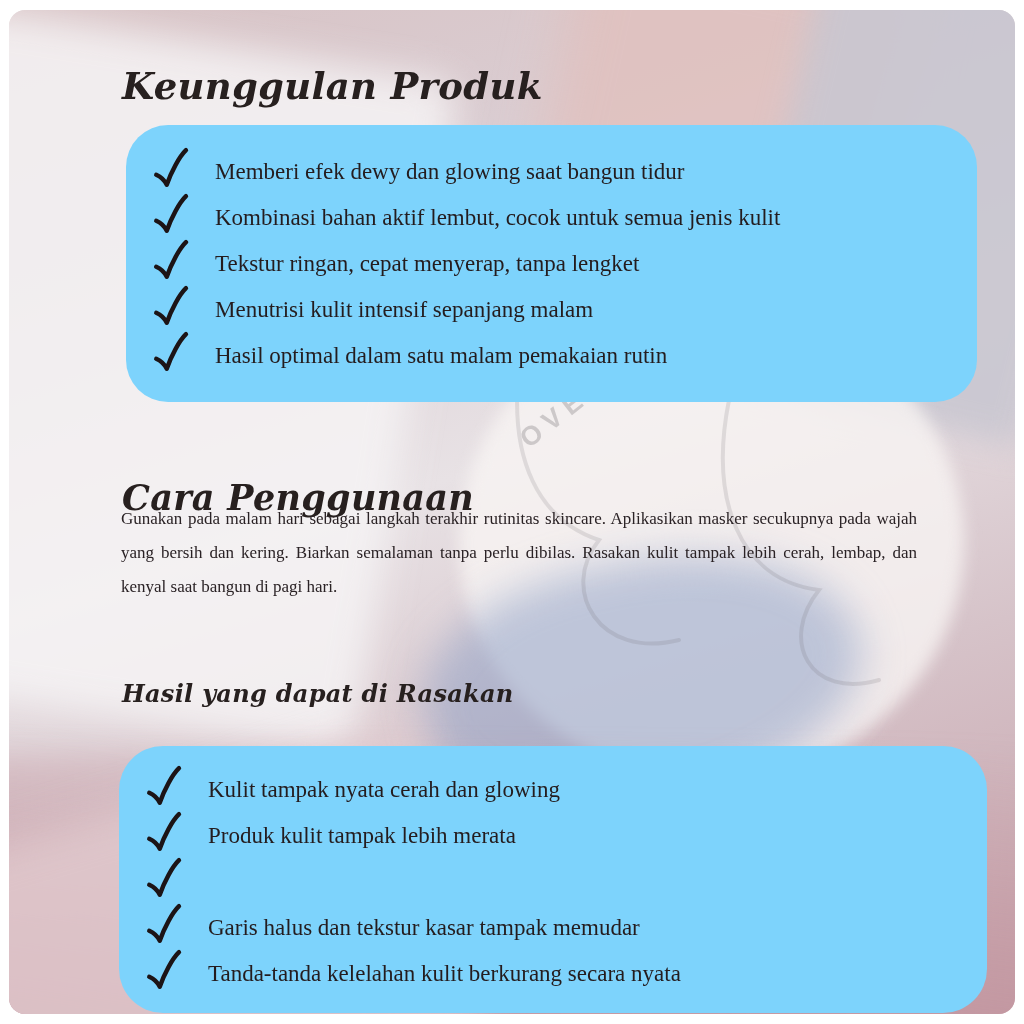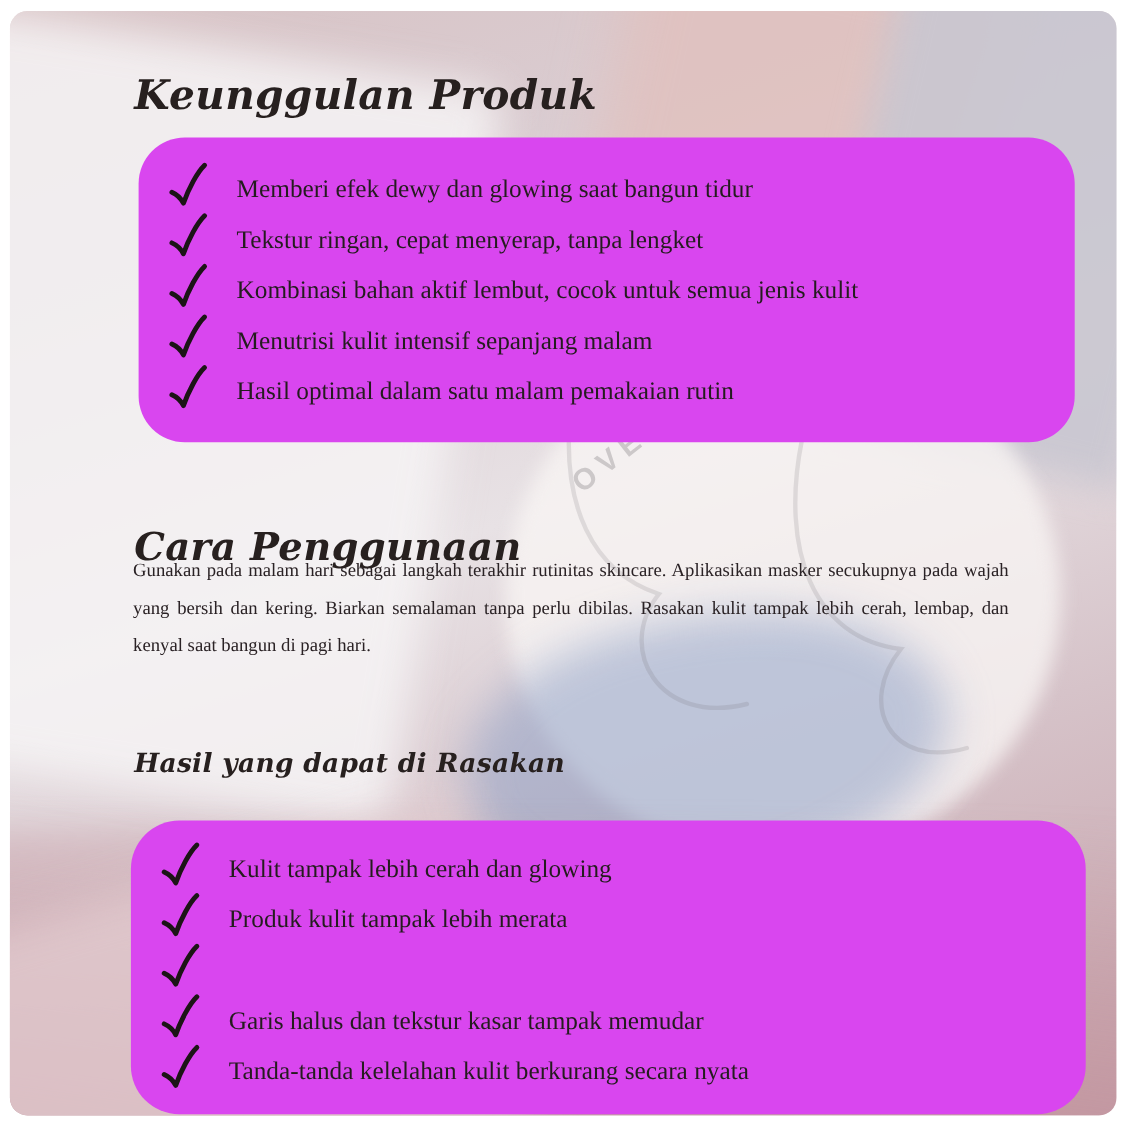--- a/index.html
+++ b/index.html
@@ -43,21 +43,21 @@
 
   .heading {
     position: absolute; left: 113px;
     font-family: "DejaVu Serif", serif; font-weight: 700;
     color: #27201f; letter-spacing: 0.3px; white-space: nowrap; font-style: italic;
   }
   #h-advantages { top: 54px;  font-size: 37px; }
   #h-usage      { top: 439px; font-size: 35px; margin-top: 28px; }
   #h-results    { top: 669px; font-size: 24px; }
 
-  .pink-box { position: absolute; background: #d946ef; text-align: center; }
+  .pink-box { position: absolute; background: #7dd3fc; text-align: center; }
   #box-advantages { left: 117px; top: 115px; width: 851px; height: 277px;
     border-radius: 42px; padding: 24px 18px 0 24px; }
   #box-results    { left: 110px; top: 736px; width: 868px; height: 267px;
     border-radius: 44px; padding: 21px 18px 0 24px; }
 
   .row { display: flex; align-items: center; height: 46px; }
   .check { width: 42px; height: 44px; flex: 0 0 42px; margin-top: -4px; }
   .check svg { width: 42px; height: 44px; transform: rotate(-3deg); }
   .row-label { margin-left: 23px; font-size: 23px; color: #241c1e; white-space: nowrap; }
 
@@ -94,27 +94,27 @@
         <div class="row">
           <span class="check"><svg viewBox="0 0 40 44">
                 <path d="M5 26 C9 28 13 32 15 36.5 C20 24 29 9 36 3" fill="none" stroke="#1c1416" stroke-width="4.4" stroke-linecap="round" stroke-linejoin="round"></path>
               </svg></span>
           <span class="row-label">Memberi efek dewy dan glowing saat bangun tidur</span>
         </div>
         <div class="row">
           <span class="check"><svg viewBox="0 0 40 44">
                 <path d="M5 26 C9 28 13 32 15 36.5 C20 24 29 9 36 3" fill="none" stroke="#1c1416" stroke-width="4.4" stroke-linecap="round" stroke-linejoin="round"></path>
               </svg></span>
-          <span class="row-label">Tekstur ringan, cepat menyerap, tanpa lengket</span>
+          <span class="row-label">Kombinasi bahan aktif lembut, cocok untuk semua jenis kulit</span>
         </div>
         <div class="row">
           <span class="check"><svg viewBox="0 0 40 44">
                 <path d="M5 26 C9 28 13 32 15 36.5 C20 24 29 9 36 3" fill="none" stroke="#1c1416" stroke-width="4.4" stroke-linecap="round" stroke-linejoin="round"></path>
               </svg></span>
-          <span class="row-label">Kombinasi bahan aktif lembut, cocok untuk semua jenis kulit</span>
+          <span class="row-label">Tekstur ringan, cepat menyerap, tanpa lengket</span>
         </div>
         <div class="row">
           <span class="check"><svg viewBox="0 0 40 44">
                 <path d="M5 26 C9 28 13 32 15 36.5 C20 24 29 9 36 3" fill="none" stroke="#1c1416" stroke-width="4.4" stroke-linecap="round" stroke-linejoin="round"></path>
               </svg></span>
           <span class="row-label">Menutrisi kulit intensif sepanjang malam</span>
         </div>
         <div class="row">
           <span class="check"><svg viewBox="0 0 40 44">
                 <path d="M5 26 C9 28 13 32 15 36.5 C20 24 29 9 36 3" fill="none" stroke="#1c1416" stroke-width="4.4" stroke-linecap="round" stroke-linejoin="round"></path>
@@ -127,21 +127,21 @@
 
       <div class="paragraph">Gunakan pada malam hari sebagai langkah terakhir rutinitas skincare. Aplikasikan masker secukupnya pada wajah yang bersih dan kering. Biarkan semalaman tanpa perlu dibilas. Rasakan kulit tampak lebih cerah, lembap, dan kenyal saat bangun di pagi hari.</div>
 
       <div id="h-results" class="heading">Hasil yang dapat di Rasakan</div>
 
       <div id="box-results" class="pink-box">
         <div class="row">
           <span class="check"><svg viewBox="0 0 40 44">
                 <path d="M5 26 C9 28 13 32 15 36.5 C20 24 29 9 36 3" fill="none" stroke="#1c1416" stroke-width="4.4" stroke-linecap="round" stroke-linejoin="round"></path>
               </svg></span>
-          <span class="row-label">Kulit tampak lebih cerah dan glowing</span>
+          <span class="row-label">Kulit tampak nyata cerah dan glowing</span>
         </div>
         <div class="row">
           <span class="check"><svg viewBox="0 0 40 44">
                 <path d="M5 26 C9 28 13 32 15 36.5 C20 24 29 9 36 3" fill="none" stroke="#1c1416" stroke-width="4.4" stroke-linecap="round" stroke-linejoin="round"></path>
               </svg></span>
           <span class="row-label">Produk kulit tampak lebih merata</span>
         </div>
         <div class="row">
           <span class="check"><svg viewBox="0 0 40 44">
                 <path d="M5 26 C9 28 13 32 15 36.5 C20 24 29 9 36 3" fill="none" stroke="#1c1416" stroke-width="4.4" stroke-linecap="round" stroke-linejoin="round"></path>

